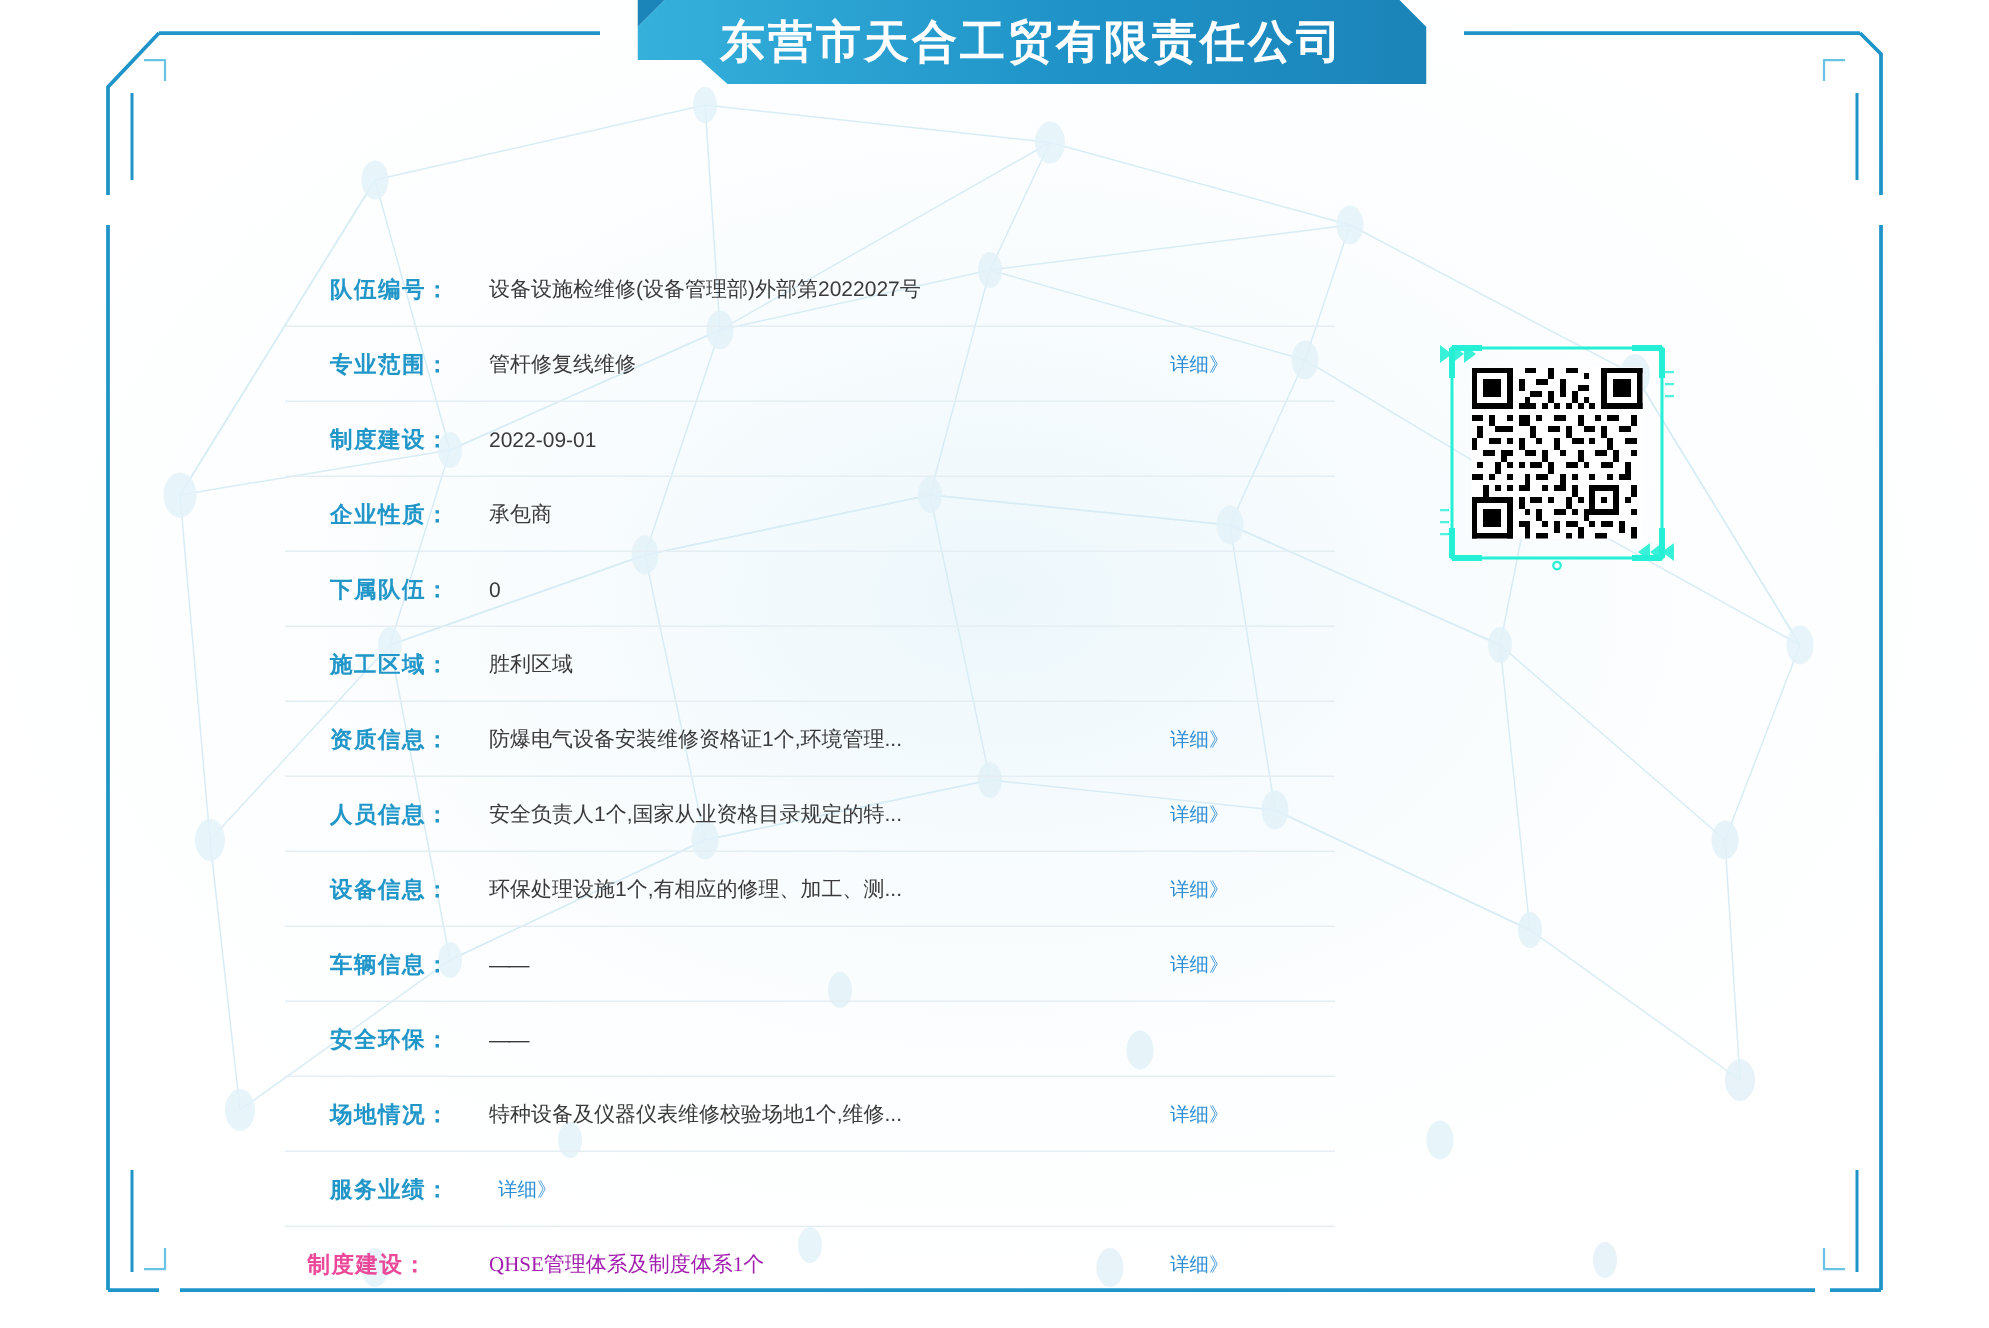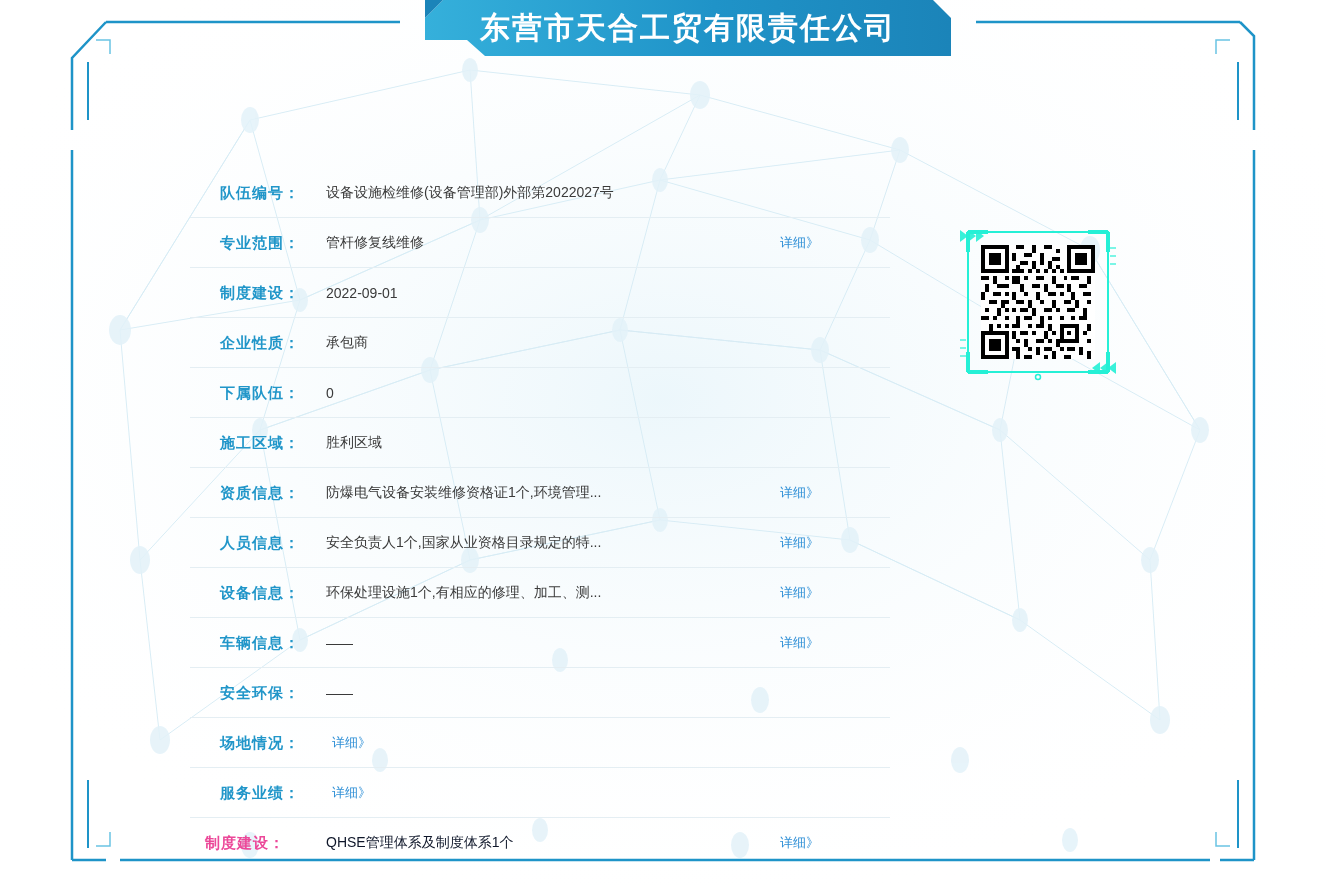--- a/index.html
+++ b/index.html
@@ -112,21 +112,21 @@
   }
   .row-sep {
     position: absolute;
     left: 0;
     bottom: 0;
     width: 700px;
     height: 1px;
     background: #e4eef3;
   }
   .info-row.muted .row-label { color: #ec4899; text-align: center; }
-  .info-row.muted .row-value { color: #0f172a; }
+  .info-row.muted .row-value { color: #a21caf; font-family: Liberation Serif, serif; }
   .dash-value {
     letter-spacing: -1px;
   }
 
   
   .qr-wrap {
     position: absolute;
     left: 958px;
     top: 222px;
     width: 160px;
@@ -335,20 +335,21 @@
 
   <div class="info-row">
     <div class="row-label">安全环保：</div>
     <div class="row-value dash-value">——</div>
     <div class="row-detail hidden">详细》</div>
     <div class="row-sep"></div>
   </div>
 
   <div class="info-row">
     <div class="row-label">场地情况：</div>
+    <div class="row-value">特种设备及仪器仪表维修校验场地1个,维修...</div>
     <div class="row-detail">详细》</div>
     <div class="row-sep"></div>
   </div>
 
   <div class="info-row">
     <div class="row-label">服务业绩：</div>
     <div class="row-detail">详细》</div>
     <div class="row-sep"></div>
   </div>
 

